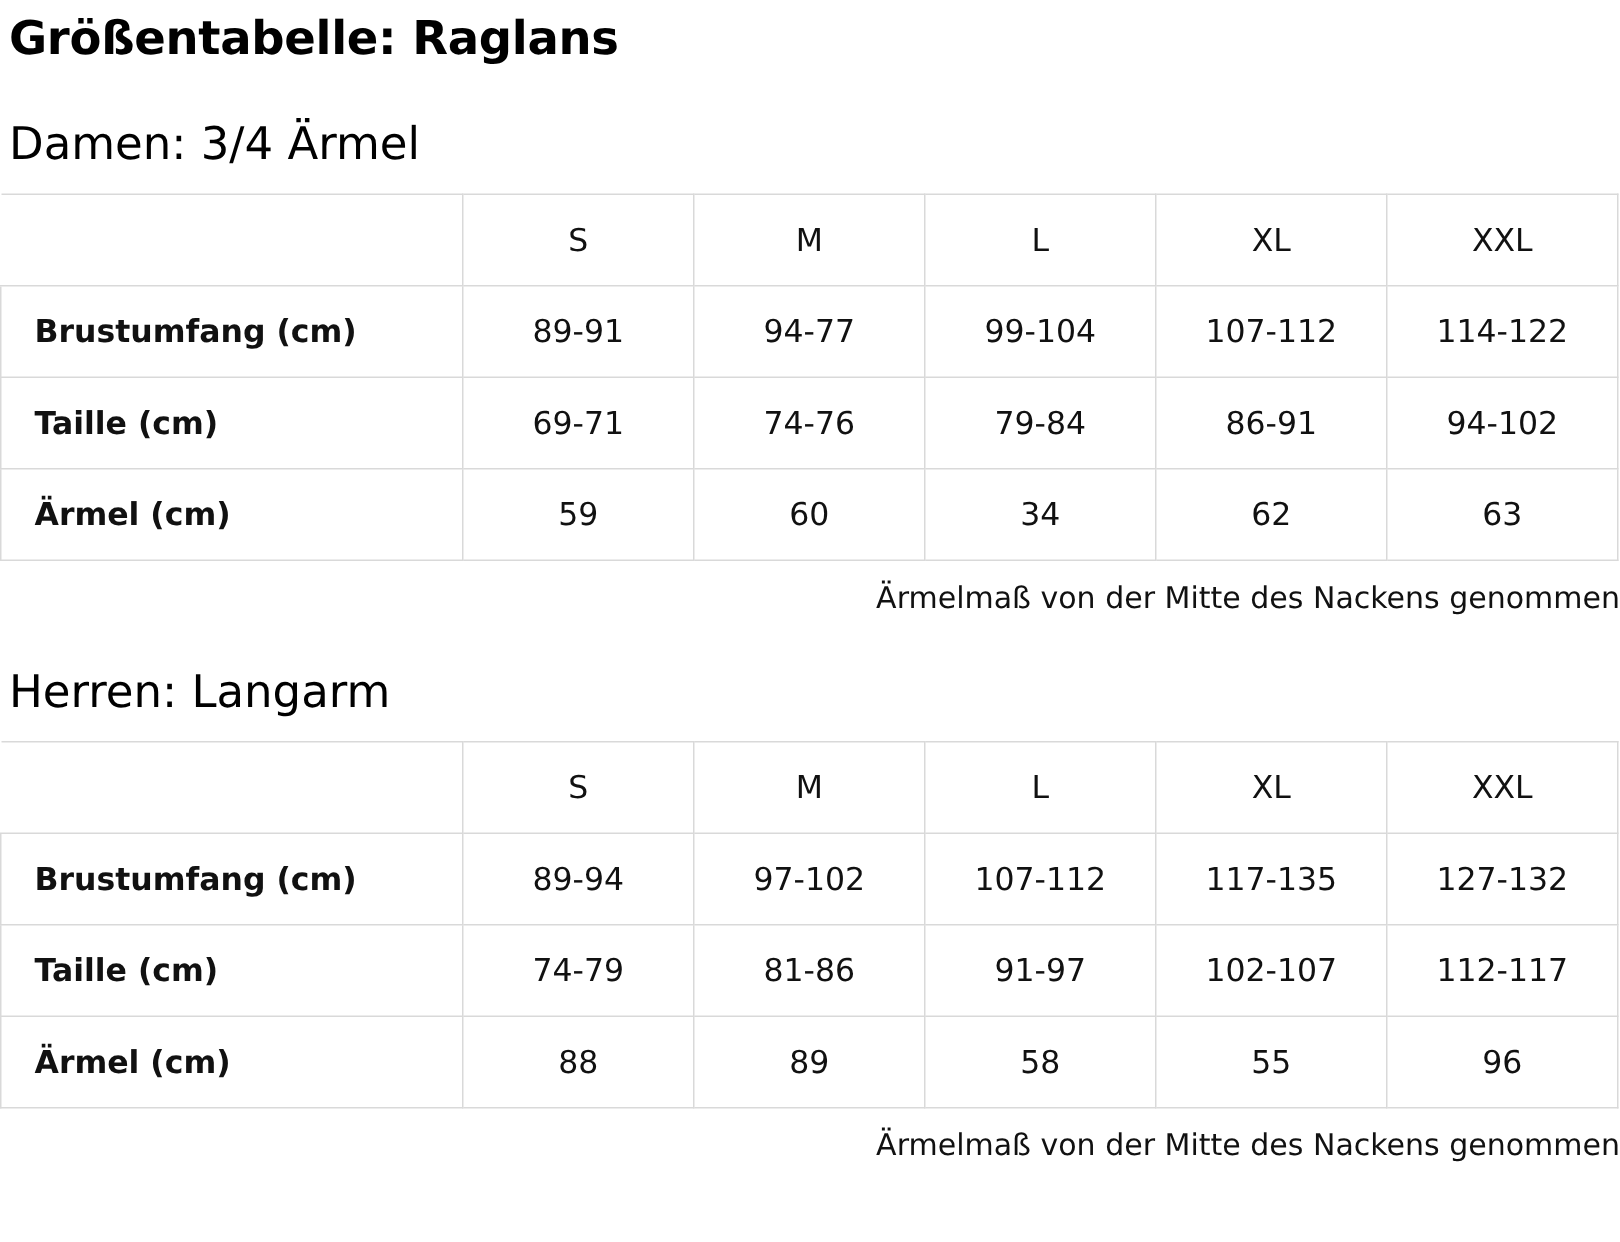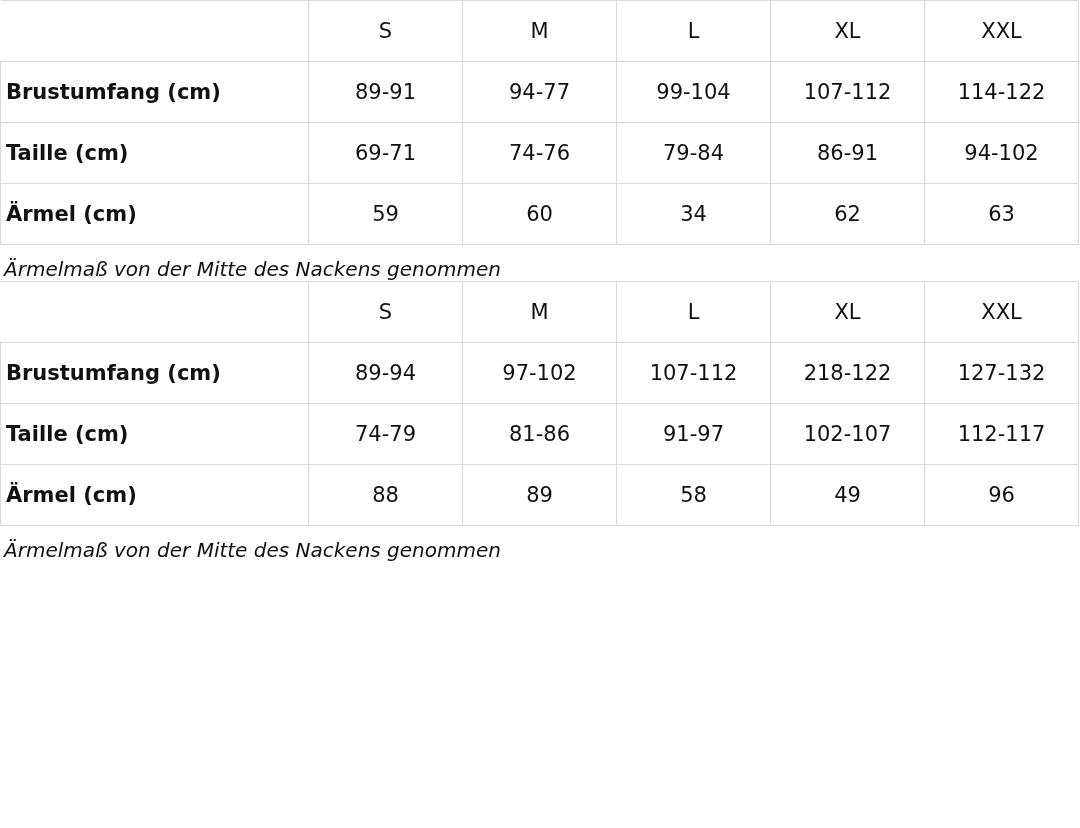--- a/index.html
+++ b/index.html
@@ -48,50 +48,52 @@
     font-size: 21px;
     text-align: center;
     vertical-align: middle;
     padding: 0;
     font-weight: normal;
     color: #111111;
   }
   table.size-table th.col-label,
   table.size-table td.row-label {
     text-align: left;
-    padding-left: 5px;
+    padding-left: 22px;
     font-weight: bold;
     font-size: 21px;
   }
   table.size-table thead th {
     font-weight: normal;
   }
   table.size-table thead th.col-label {
     border-left: none;
   }
   table.size-table col.first {
     width: 308px;
   }
   table.size-table col.size {
     width: 154px;
   }
   .note {
-    font-style: italic;
     font-size: 20px;
     margin: 12px 0 0 4px;
     color: #111111;
+    text-align: right;
   }
 </style>
 </head>
 <body>
 
 <div class="page">
 
+  <h1 class="main-title">Größentabelle: Raglans</h1>
 
   <div class="section">
+    <h2 class="section-title">Damen: 3/4 Ärmel</h2>
     <table class="size-table">
       <colgroup>
         <col class="first">
           <col class="size">
           <col class="size">
           <col class="size">
           <col class="size">
           <col class="size">
       </colgroup>
       <thead>
@@ -128,20 +130,21 @@
           <td>34</td>
           <td>62</td>
           <td>63</td>
         </tr>
       </tbody>
     </table>
     <div class="note">Ärmelmaß von der Mitte des Nackens genommen</div>
   </div>
 
   <div class="section">
+    <h2 class="section-title">Herren: Langarm</h2>
     <table class="size-table">
       <colgroup>
         <col class="first">
           <col class="size">
           <col class="size">
           <col class="size">
           <col class="size">
           <col class="size">
       </colgroup>
       <thead>
@@ -153,37 +156,37 @@
           <th>XL</th>
           <th>XXL</th>
         </tr>
       </thead>
       <tbody>
         <tr>
           <td class="row-label">Brustumfang (cm)</td>
           <td>89-94</td>
           <td>97-102</td>
           <td>107-112</td>
-          <td>218-122</td>
+          <td>117-135</td>
           <td>127-132</td>
         </tr>
         <tr>
           <td class="row-label">Taille (cm)</td>
           <td>74-79</td>
           <td>81-86</td>
           <td>91-97</td>
           <td>102-107</td>
           <td>112-117</td>
         </tr>
         <tr>
           <td class="row-label">Ärmel (cm)</td>
           <td>88</td>
           <td>89</td>
           <td>58</td>
-          <td>49</td>
+          <td>55</td>
           <td>96</td>
         </tr>
       </tbody>
     </table>
     <div class="note">Ärmelmaß von der Mitte des Nackens genommen</div>
   </div>
 
 </div>
 
 </body></html>

